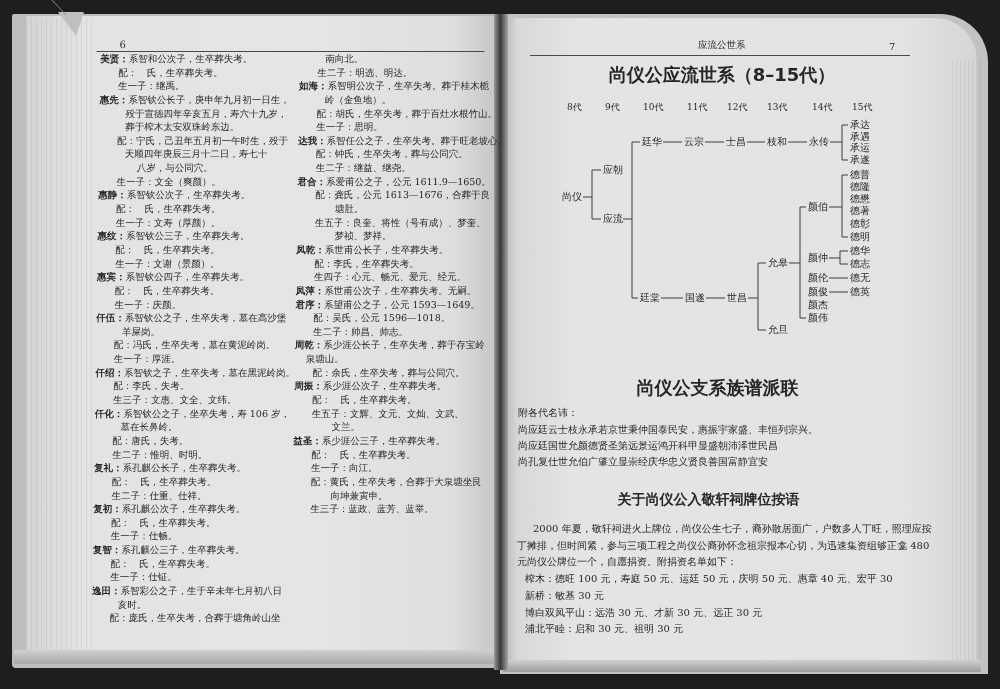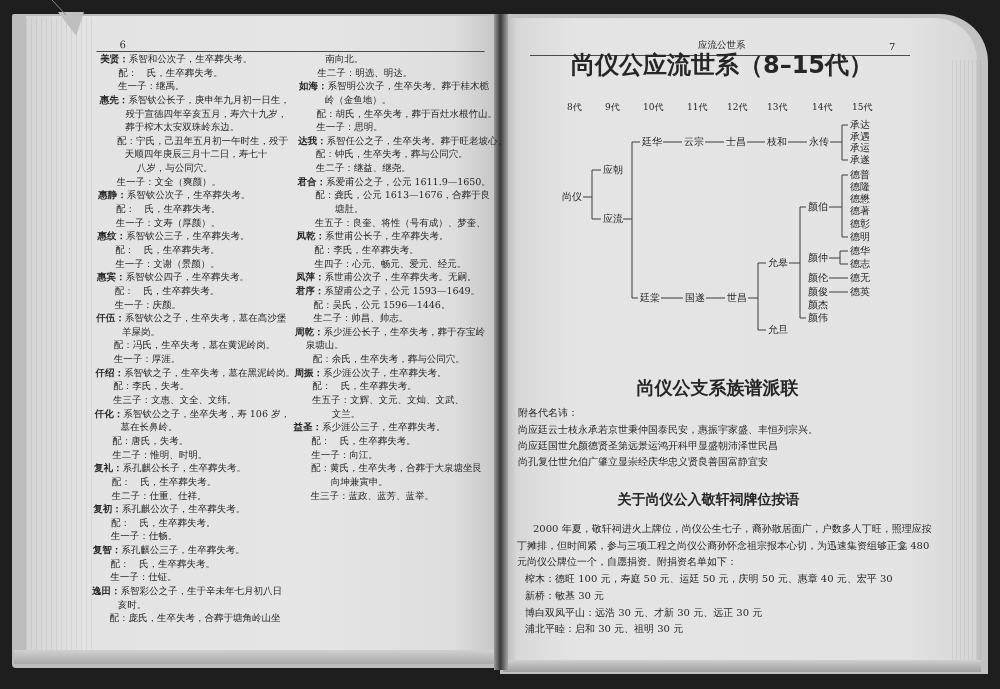--- a/index.html
+++ b/index.html
@@ -121,26 +121,27 @@
     <div class="ln c">岭（金鱼地）。</div>
     <div class="ln p">配：胡氏，生卒失考，葬于百灶水根竹山。</div>
     <div class="ln p">生一子：思明。</div>
     <div class="ln"><span class="nm">达我：</span><span>系智任公之子，生卒失考。葬于旺老坡心。</span></div>
     <div class="ln p">配：钟氏，生卒失考，葬与公同穴。</div>
     <div class="ln p">生二子：继益、继尧。</div>
     <div class="ln"><span class="nm">君合：</span><span>系爱甫公之子，公元 1611.9—1650。</span></div>
     <div class="ln p">配：龚氏，公元 1613—1676，合葬于良</div>
     <div class="ln c2">塘肚。</div>
     <div class="ln p">生五子：良奎、将性（号有成）、梦奎、</div>
+    <div class="ln c2">梦祯、梦祥。</div>
     <div class="ln"><span class="nm">凤乾：</span><span>系世甫公长子，生卒葬失考。</span></div>
     <div class="ln p">配：李氏，生卒葬失考。</div>
     <div class="ln p">生四子：心元、畅元、爱元、经元。</div>
     <div class="ln"><span class="nm">凤萍：</span><span>系世甫公次子，生卒葬失考。无嗣。</span></div>
     <div class="ln"><span class="nm">君序：</span><span>系望甫公之子，公元 1593—1649。</span></div>
-    <div class="ln p">配：吴氏，公元 1596—1446。</div>
+    <div class="ln p">配：吴氏，公元 1596—1018。</div>
     <div class="ln p">生二子：帅昌、帅志。</div>
     <div class="ln"><span class="nm">周乾：</span><span>系少涯公长子，生卒失考，葬于存宝岭</span></div>
     <div class="ln c0">泉塘山。</div>
     <div class="ln p">配：余氏，生卒失考，葬与公同穴。</div>
     <div class="ln"><span class="nm">周振：</span><span>系少涯公次子，生卒葬失考。</span></div>
     <div class="ln p">配：　氏，生卒葬失考。</div>
     <div class="ln p">生五子：文辉、文元、文灿、文武、</div>
     <div class="ln c2">文兰。</div>
     <div class="ln"><span class="nm">益圣：</span><span>系少涯公三子，生卒葬失考。</span></div>
     <div class="ln p">配：　氏，生卒葬失考。</div>
@@ -148,21 +149,21 @@
     <div class="ln p">配：黄氏，生卒失考，合葬于大泉塘坐艮</div>
     <div class="ln c2">向坤兼寅申。</div>
     <div class="ln p">生三子：蓝政、蓝芳、蓝举。</div>
   </div>
 </div>
 
 <div class="abs hdr" style="left:698px;top:39px">应流公世系</div>
 <div class="abs pgnum" style="left:889px;top:41px">7</div>
 <div class="abs rule" style="left:530px;top:55px;width:380px"></div>
 
-<div class="abs title" style="left:560px;top:54px;width:324px;font-size:24px;line-height:22px">尚仪公应流世系（8–15代）</div>
+<div class="abs title" style="left:560px;top:64px;width:324px;font-size:18px;line-height:22px">尚仪公应流世系（8–15代）</div>
 
 <div class="abs gen" style="left:567px;top:101px">8代</div>
 <div class="abs gen" style="left:605px;top:101px">9代</div>
 <div class="abs gen" style="left:643px;top:101px">10代</div>
 <div class="abs gen" style="left:687px;top:101px">11代</div>
 <div class="abs gen" style="left:727px;top:101px">12代</div>
 <div class="abs gen" style="left:767px;top:101px">13代</div>
 <div class="abs gen" style="left:812px;top:101px">14代</div>
 <div class="abs gen" style="left:852px;top:101px">15代</div>
 

